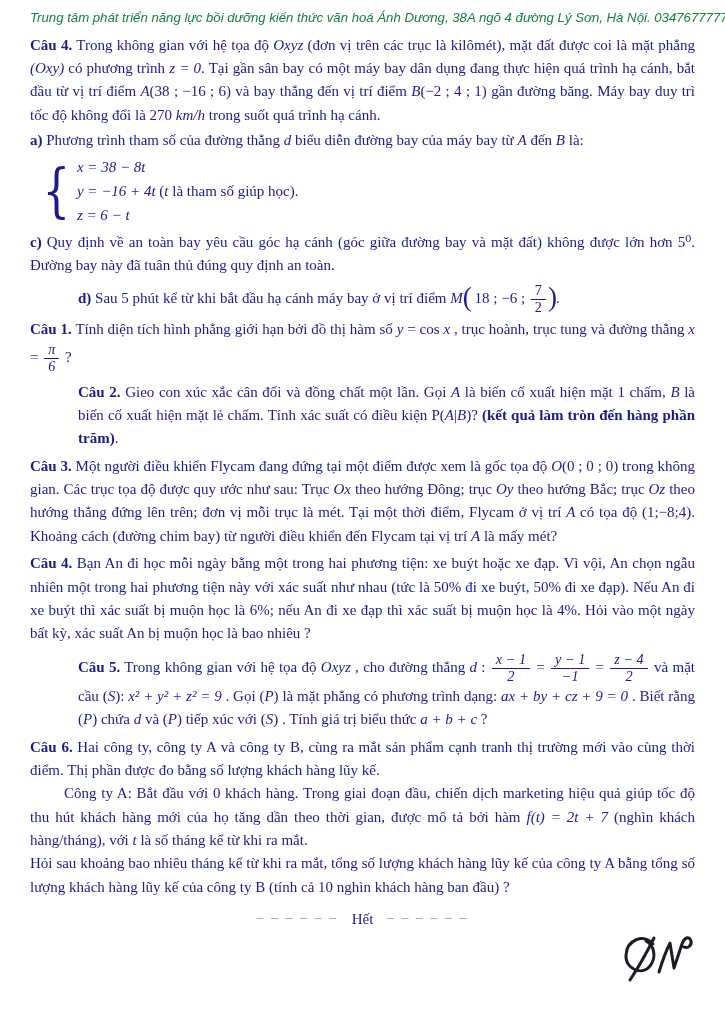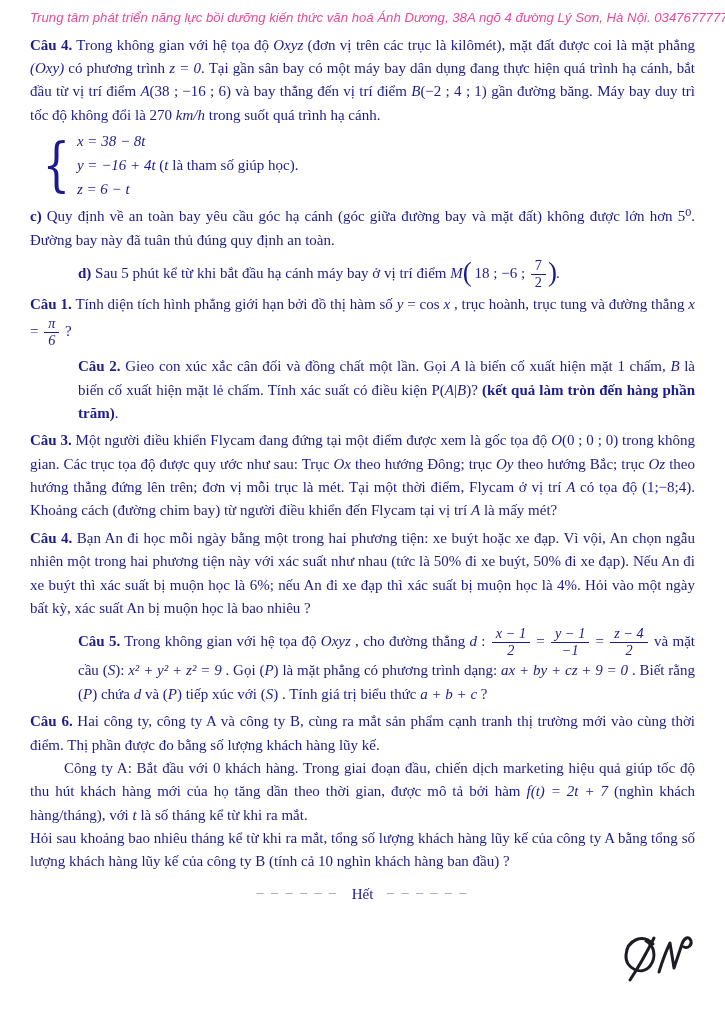--- a/index.html
+++ b/index.html
@@ -14,21 +14,21 @@
     font-size:15px;
     line-height:1.56;
     overflow:hidden;
   }
   .doc-header{
     font-family:"Liberation Sans","DejaVu Sans",sans-serif;
     font-style:italic;
     font-size:13.2px;
     white-space:nowrap;
     margin-bottom:5px;
-    color:#ec4899;
+    color:#15803d;
   }
   .para{margin:0;text-align:justify;}
   .mt2{margin-top:2px;} .mt4{margin-top:4px;} .mt6{margin-top:6px;margin-left:48px;}
   .section-gap{margin-top:26px;}
   .r-n{font-style:normal;}
   .r-b{font-weight:bold;}
   .r-i{font-style:italic;}
   .r-bi{font-weight:bold;}
   .r-p{font-size:180%;font-weight:300;line-height:0;vertical-align:-0.12em;letter-spacing:-1px;}
   .frac{
@@ -55,20 +55,21 @@
 </style>
 </head>
 <body>
 
 <div class="page">
 
   <div class="doc-header">Trung tâm phát triển năng lực bồi dưỡng kiến thức văn hoá Ánh Dương, 38A ngõ 4 đường Lý Sơn, Hà Nội. 0347677777</div>
 
   <p class="para"><span class="r-b">Câu 4.</span><span class="r-n"> Trong không gian với hệ tọa độ </span><span class="r-i">Oxyz</span><span class="r-n"> (đơn vị trên các trục là kilômét), mặt đất được coi là mặt phẳng </span><span class="r-i">(Oxy)</span><span class="r-n"> có phương trình </span><span class="r-i">z = 0</span><span class="r-n">. Tại gần sân bay có một máy bay dân dụng đang thực hiện quá trình hạ cánh, bắt đầu từ vị trí điểm </span><span class="r-i">A</span><span class="r-n">(38 ; −16 ; 6) và bay thẳng đến vị trí điểm </span><span class="r-i">B</span><span class="r-n">(−2 ; 4 ; 1) gần đường băng. Máy bay duy trì tốc độ không đổi là 270 </span><span class="r-i">km/h</span><span class="r-n"> trong suốt quá trình hạ cánh.</span></p>
 
+  <p class="para mt2"><span class="r-b">a)</span><span class="r-n"> Phương trình tham số của đường thẳng </span><span class="r-i">d</span><span class="r-n"> biểu diễn đường bay của máy bay từ </span><span class="r-i">A</span><span class="r-n"> đến </span><span class="r-i">B</span><span class="r-n"> là:</span></p>
 
   <div class="eq-system">
     <span class="brace">{</span>
     <div class="eq-lines">
       <div class="eq-line"><span class="r-i">x = 38 − 8t</span></div>
       <div class="eq-line"><span class="r-i">y = −16 + 4t</span><span class="r-n">  (</span><span class="r-i">t</span><span class="r-n"> là tham số giúp học).</span></div>
       <div class="eq-line"><span class="r-i">z = 6 − t</span></div>
     </div>
   </div>
 

